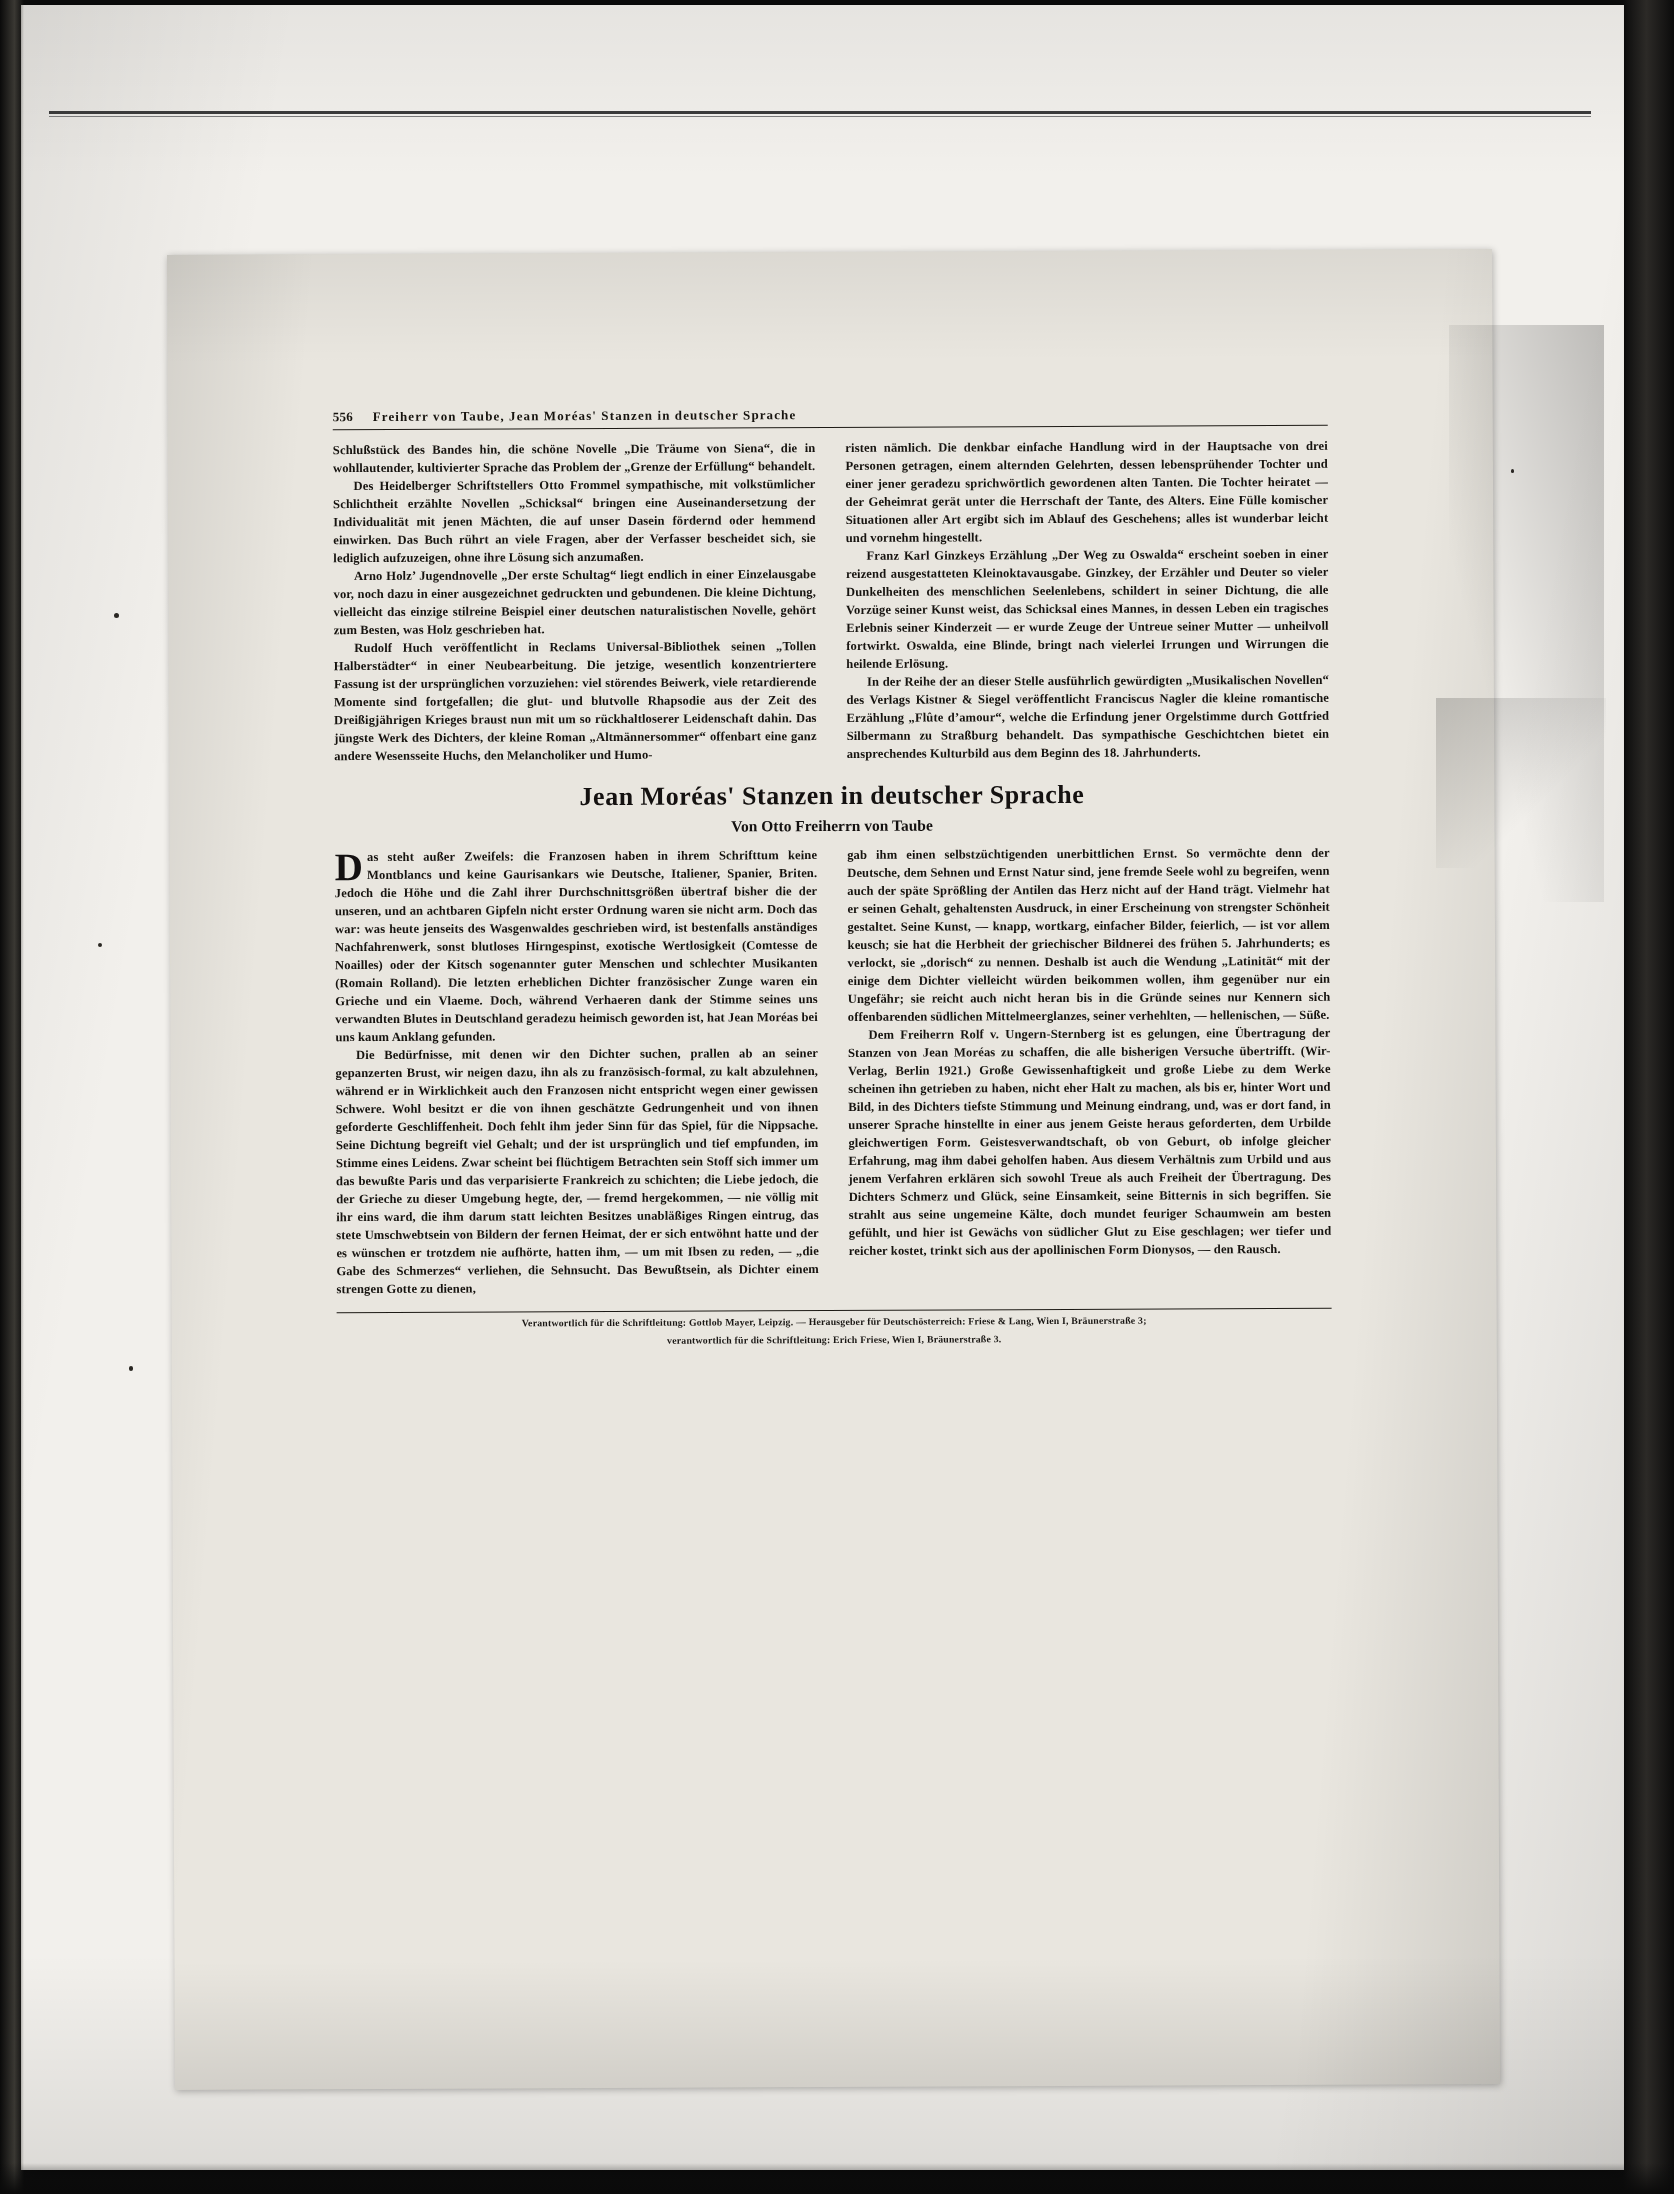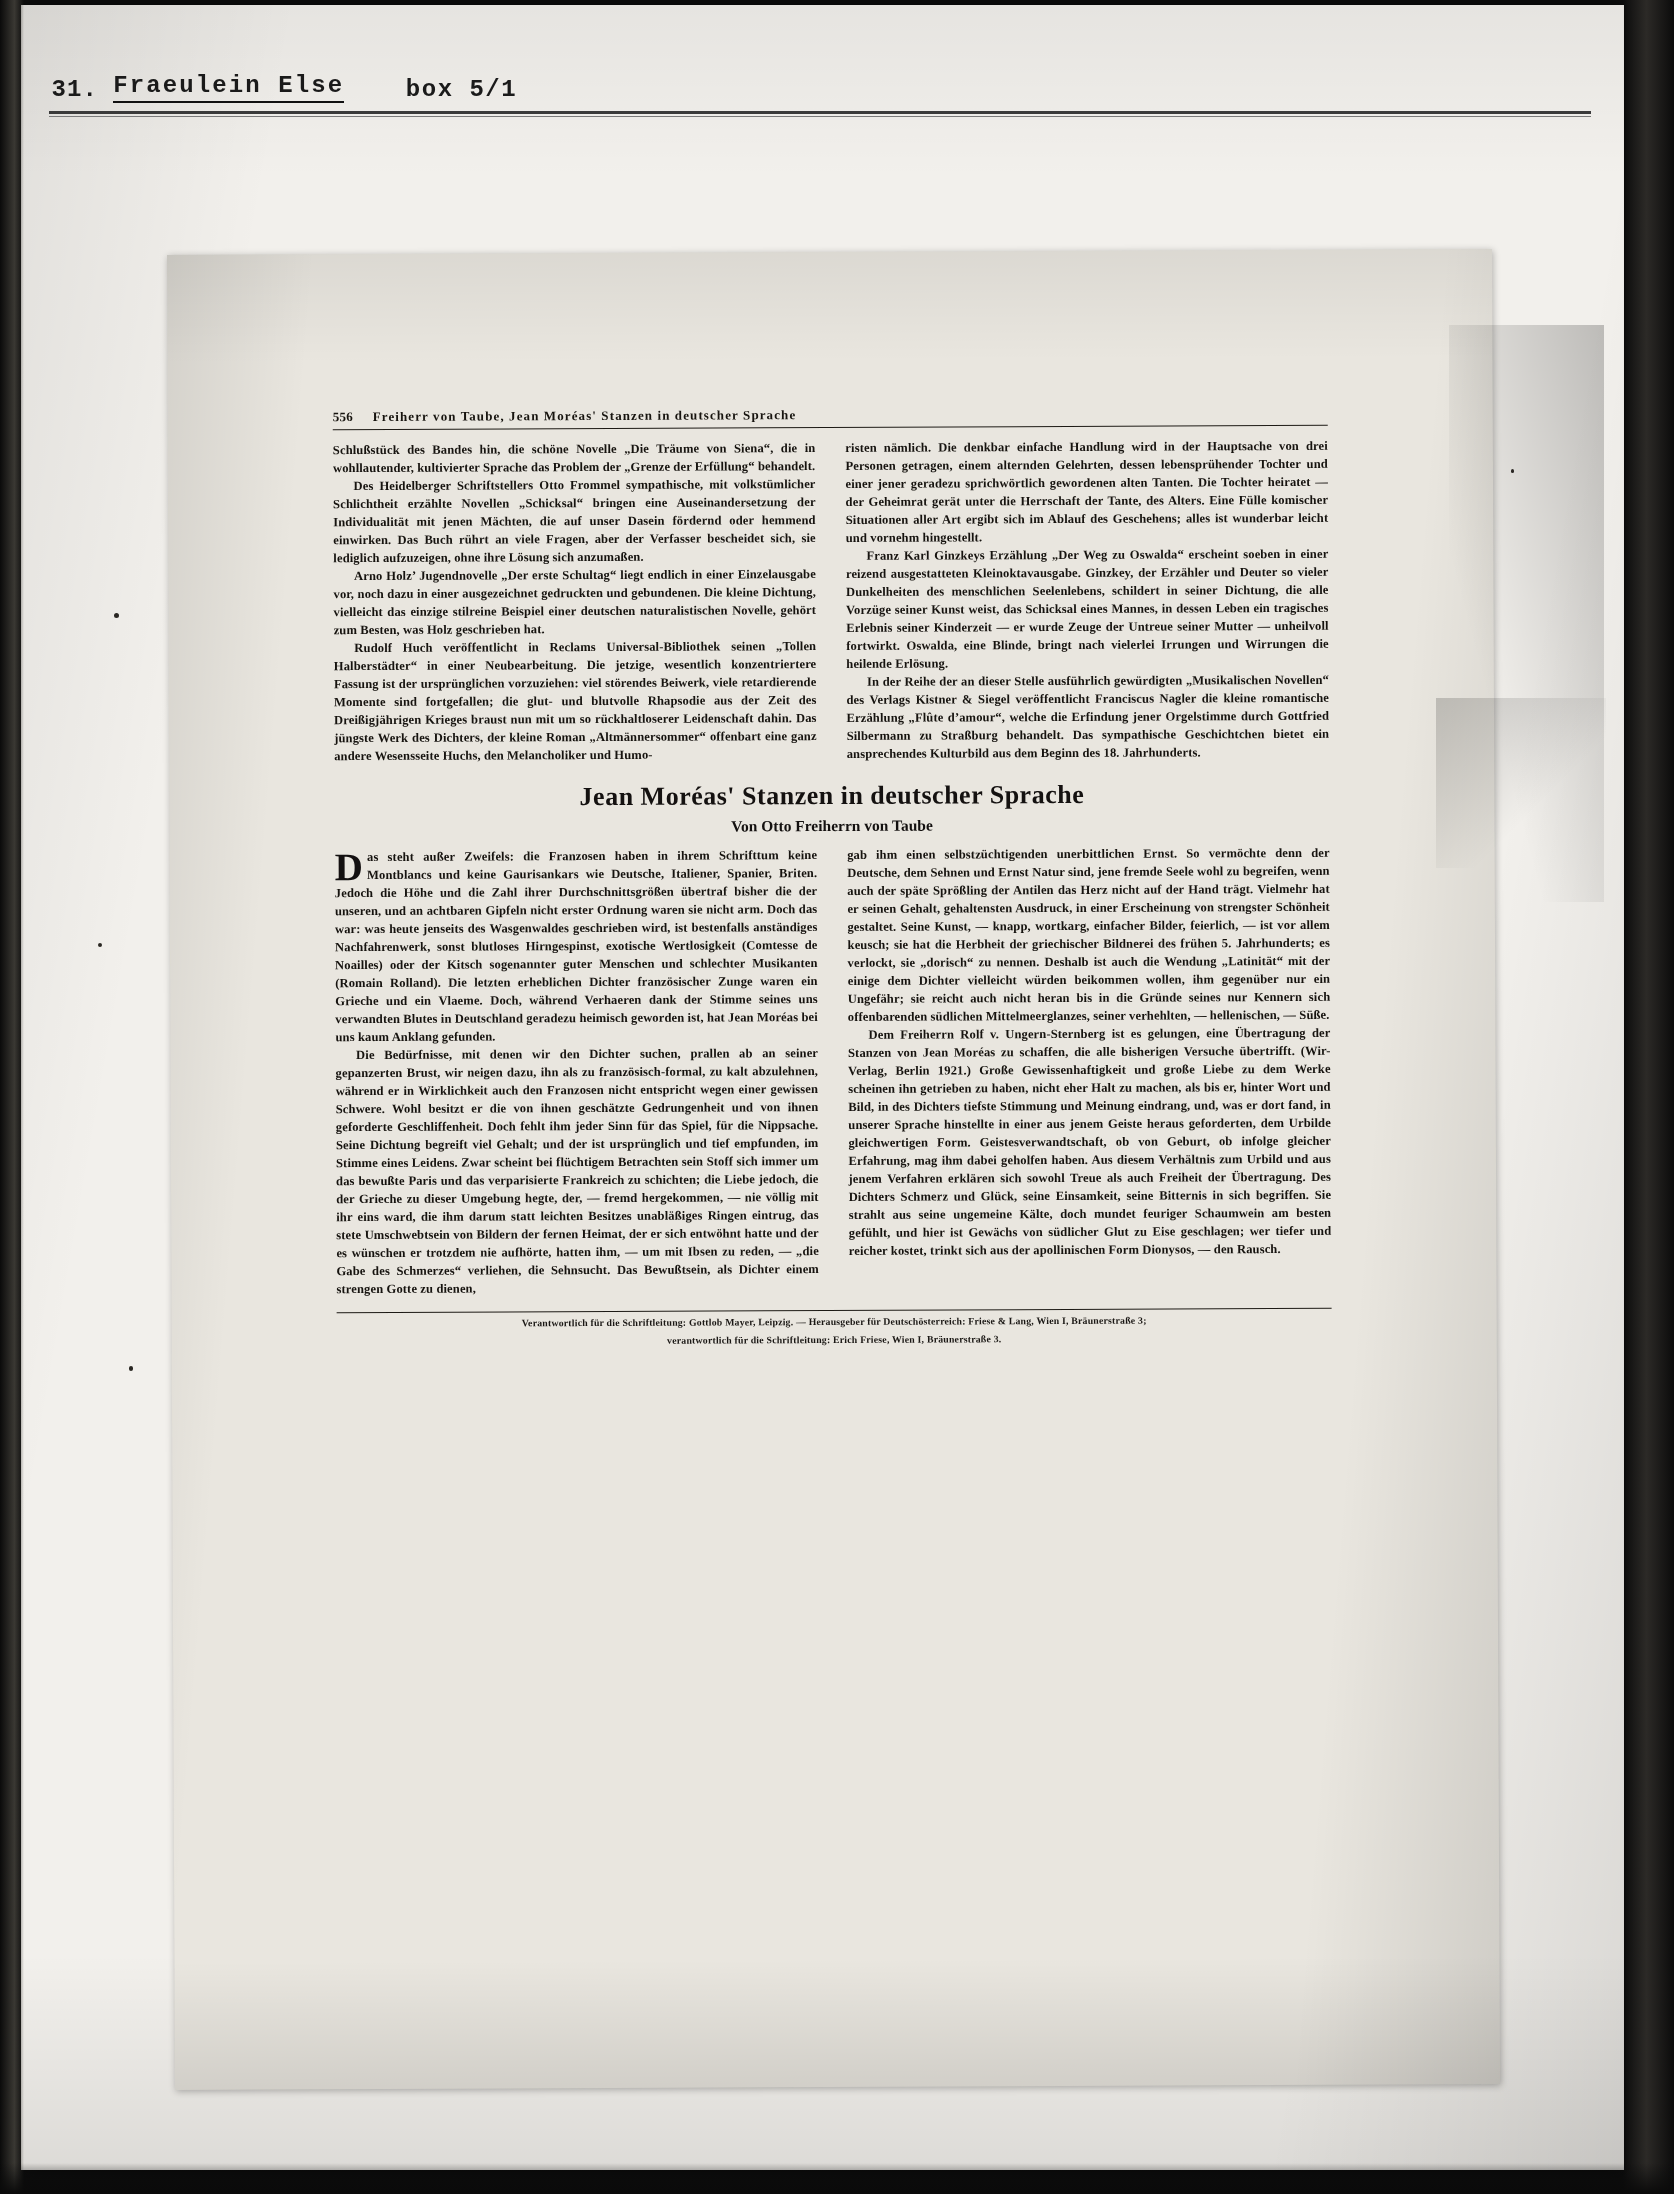--- a/index.html
+++ b/index.html
@@ -237,25 +237,20 @@
     z-index: 7;
     pointer-events: none;
   }
   .speck { position: absolute; background: #2a2723; border-radius: 50%; z-index: 7; }
 </style>
 </head>
 <body>
 
 <div class="scan-sheet">
 
-  <div class="archive-header">
-    <span class="num">31.</span>
-    <span class="title">Fraeulein Else</span>
-    <span class="box">box 5/1</span>
-  </div>
   <div class="header-rule"></div>
   <div class="header-rule2"></div>
 
   <div class="printed-page">
     <div class="page-inner">
 
       <div class="running-head">
         <span class="folio">556</span>
         <span class="rh-title">Freiherr von Taube, Jean Moréas' Stanzen in deutscher Sprache</span>
       </div>

